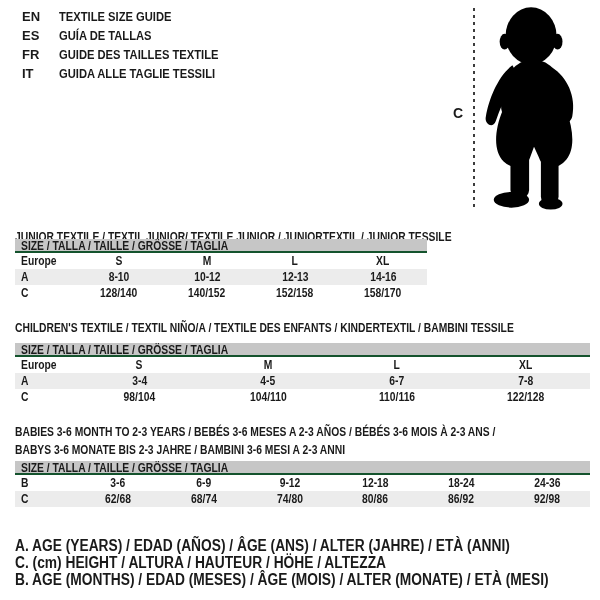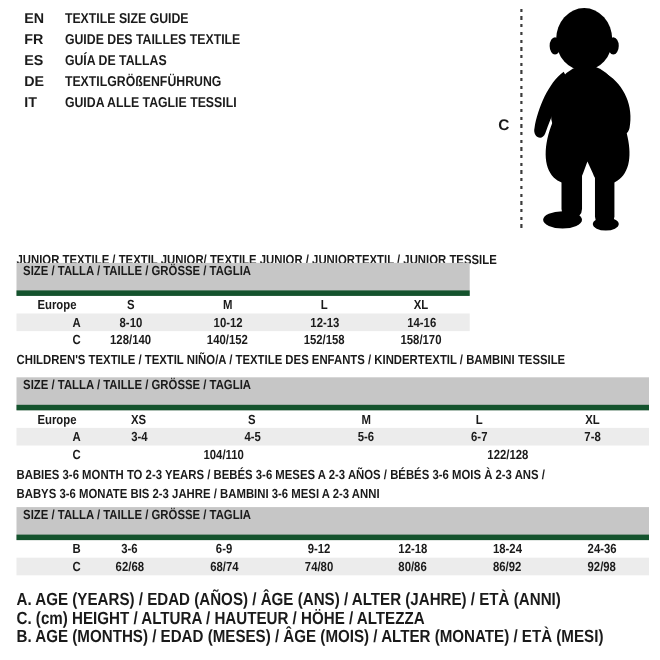--- a/index.html
+++ b/index.html
@@ -23,53 +23,49 @@
     background:repeating-linear-gradient(to bottom,#3c3c3c 0 3px,transparent 3px 7px);
   }
   .c-label{position:absolute;left:453px;top:105px;font-size:14px;}
   .baby-svg{position:absolute;left:481px;top:4px;width:108px;height:207px;}
 
   
   .section{position:absolute;left:15px;}
   .sec-title{font-size:12px;line-height:16px;}
   .tbl{position:absolute;left:15px;font-size:12px;}
   .tbl-head{
-    height:30px;line-height:14px;background:#c6c6c6;border-bottom:5px solid #14532d;
+    height:14px;line-height:14px;background:#c6c6c6;border-bottom:2px solid #14532d;
     padding-left:6px;box-sizing:border-box;
   }
   .trow{display:flex;height:16px;line-height:16px;align-items:center;}
   .trow.alt{background:#ececec;}
-  .row-label{width:60px;padding-left:6px;box-sizing:border-box;text-align:right;}
+  .row-label{width:60px;padding-left:6px;box-sizing:border-box;text-align:left;}
   .cell{flex:1;text-align:center;}
 
   
   .legend{position:absolute;left:15px;top:537px;font-size:16px;}
   .legend-line{line-height:17px;}
 </style>
 </head>
 <body>
 
 <div class="page">
 
   <div class="langs">
     <div class="lang-row">
       <span class="lang-code">EN</span>
       <span class="fit">TEXTILE SIZE GUIDE</span>
     </div>
     <div class="lang-row">
-      <span class="lang-code">FR</span>
-      <span class="fit">GUIDE DES TAILLES TEXTILE</span>
-    </div>
-    <div class="lang-row">
       <span class="lang-code">ES</span>
       <span class="fit">GUÍA DE TALLAS</span>
     </div>
     <div class="lang-row">
-      <span class="lang-code">DE</span>
-      <span class="fit">TEXTILGRÖßENFÜHRUNG</span>
+      <span class="lang-code">FR</span>
+      <span class="fit">GUIDE DES TAILLES TEXTILE</span>
     </div>
     <div class="lang-row">
       <span class="lang-code">IT</span>
       <span class="fit">GUIDA ALLE TAGLIE TESSILI</span>
     </div>
   </div>
 
   <div class="dotted-line"></div>
   <span class="c-label">C</span>
   <svg class="baby-svg" viewBox="0 0 110 210" xmlns="http://www.w3.org/2000/svg">
@@ -120,37 +116,37 @@
 
   <div class="section" style="top:318px;">
     <span class="sec-title fit">CHILDREN'S TEXTILE / TEXTIL NIÑO/A / TEXTILE DES ENFANTS / KINDERTEXTIL / BAMBINI TESSILE</span>
   </div>
   <div class="tbl" style="top:343px;width:575px;">
     <div class="tbl-head">
       <span class="fit">SIZE / TALLA / TAILLE / GRÖSSE / TAGLIA</span>
     </div>
     <div class="trow">
       <span class="row-label"><span class="fit">Europe</span></span>
-      <span class="cell"><span class="fitc">XS</span></span>
       <span class="cell"><span class="fitc">S</span></span>
       <span class="cell"><span class="fitc">M</span></span>
       <span class="cell"><span class="fitc">L</span></span>
       <span class="cell"><span class="fitc">XL</span></span>
     </div>
     <div class="trow alt">
       <span class="row-label"><span class="fit">A</span></span>
       <span class="cell"><span class="fitc">3-4</span></span>
       <span class="cell"><span class="fitc">4-5</span></span>
-      <span class="cell"><span class="fitc">5-6</span></span>
       <span class="cell"><span class="fitc">6-7</span></span>
       <span class="cell"><span class="fitc">7-8</span></span>
     </div>
     <div class="trow">
       <span class="row-label"><span class="fit">C</span></span>
+      <span class="cell"><span class="fitc">98/104</span></span>
       <span class="cell"><span class="fitc">104/110</span></span>
+      <span class="cell"><span class="fitc">110/116</span></span>
       <span class="cell"><span class="fitc">122/128</span></span>
     </div>
   </div>
 
   <div class="section" style="top:422px;">
     <span class="sec-title fit">BABIES 3-6 MONTH TO 2-3 YEARS / BEBÉS 3-6 MESES A 2-3 AÑOS / BÉBÉS 3-6 MOIS À 2-3 ANS /</span><br>
     <span class="sec-title fit">BABYS 3-6 MONATE BIS 2-3 JAHRE / BAMBINI 3-6 MESI A 2-3 ANNI</span>
   </div>
   <div class="tbl" style="top:461px;width:575px;">
     <div class="tbl-head">

